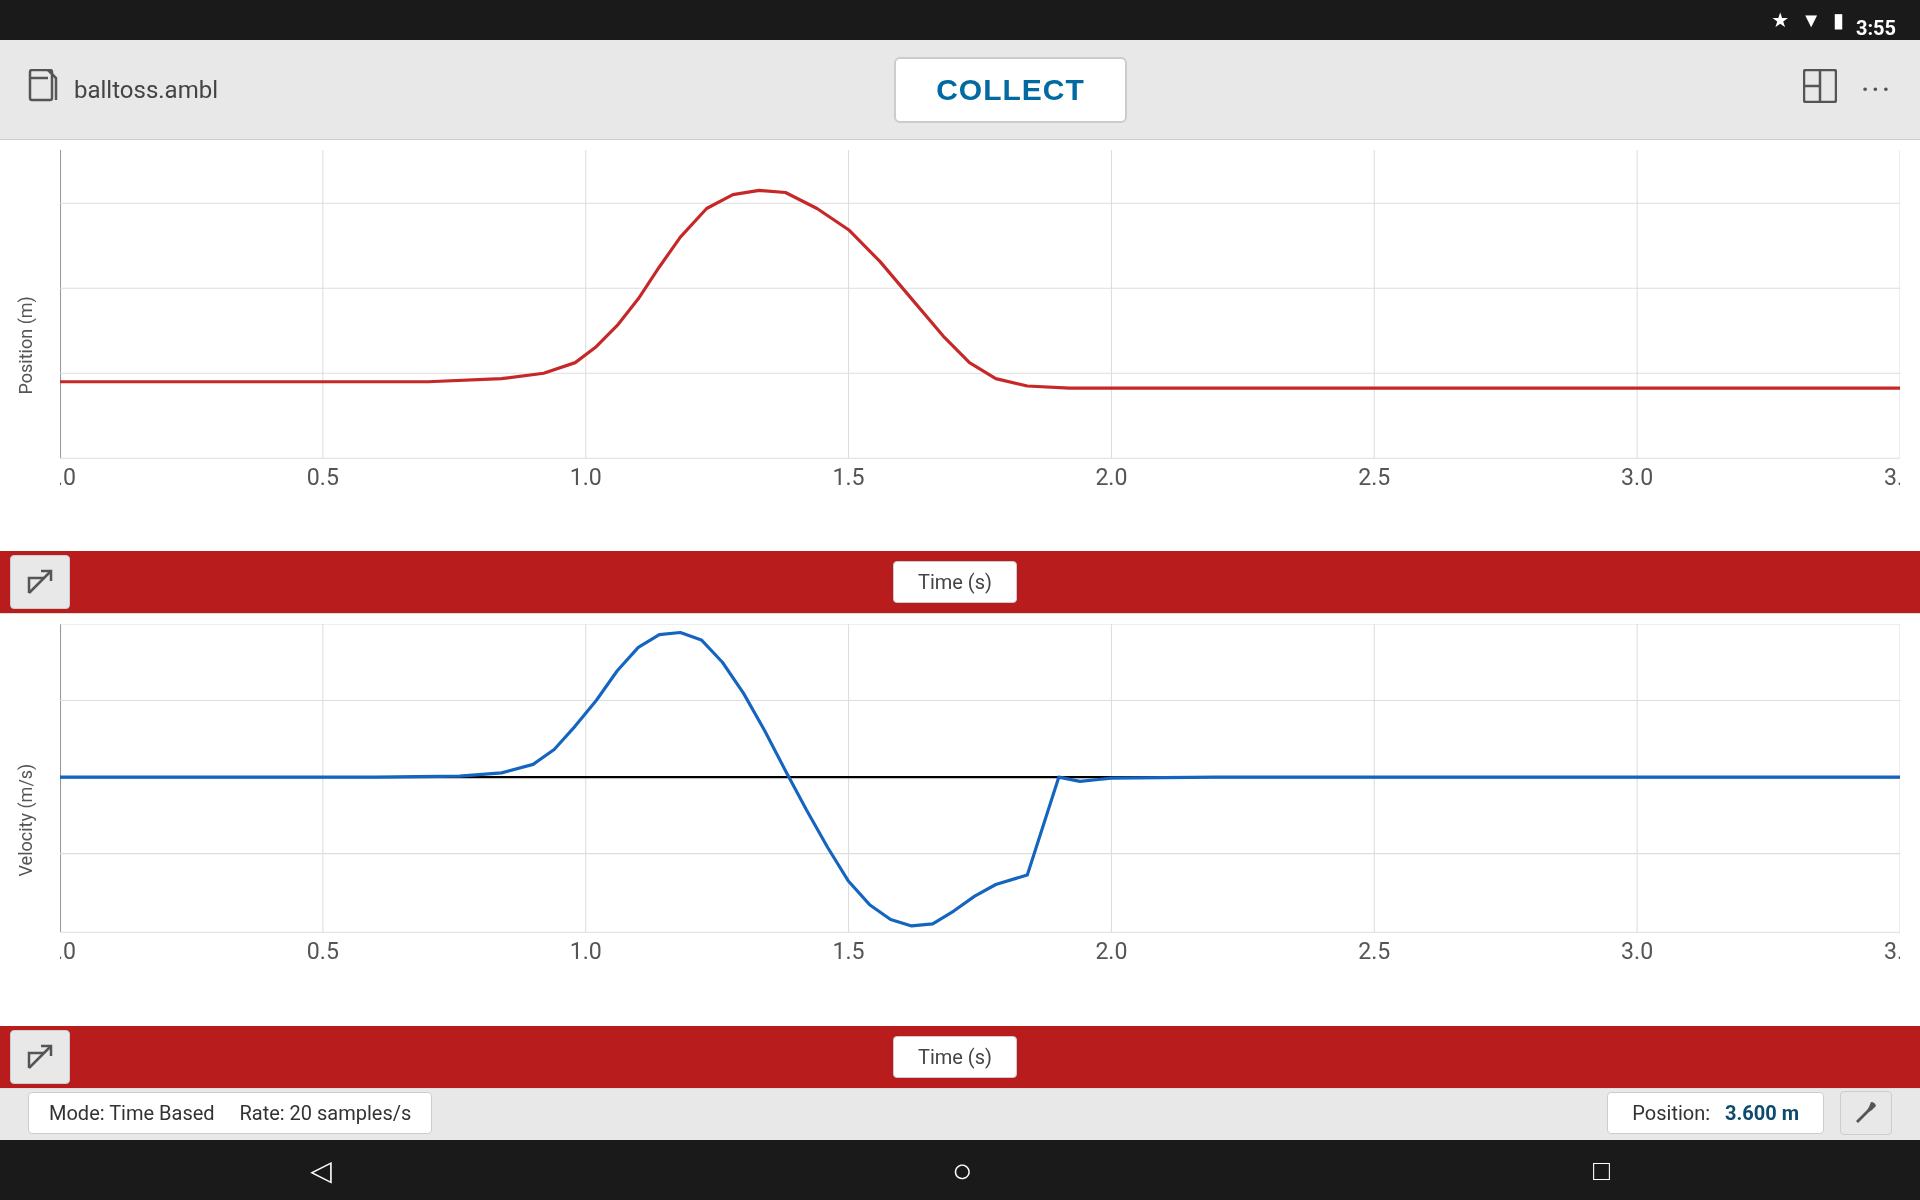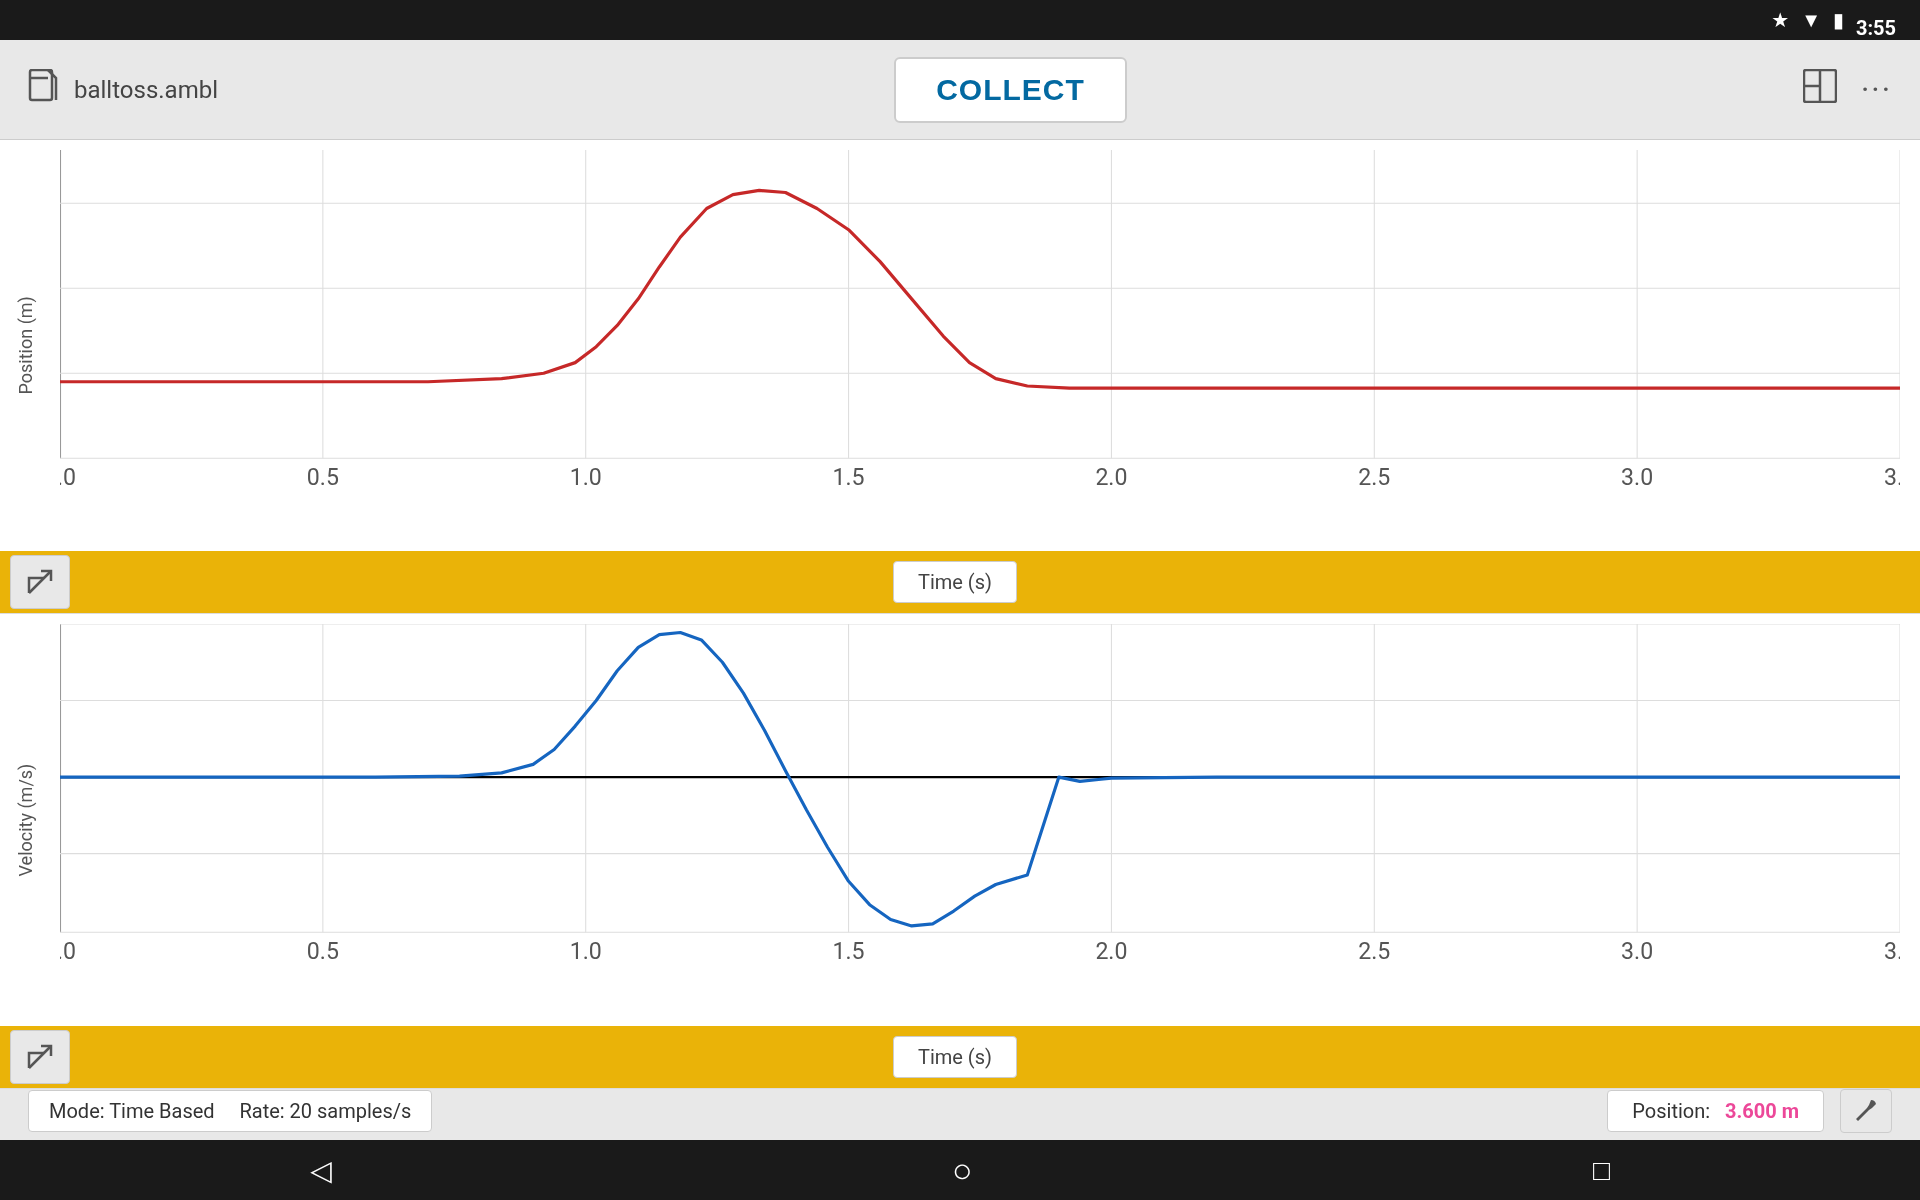--- a/index.html
+++ b/index.html
@@ -78,21 +78,21 @@
     svg.chart-svg {
       width: 100%;
       height: 100%;
     }
 
     .chart-footer {
       display: flex;
       align-items: center;
       justify-content: space-between;
       padding: 4px 20px 4px 10px;
-      background: #eab308;
+      background: #b91c1c;
     }
 
     .chart-scale-btn {
       width: 60px;
       height: 54px;
       background: #e8e8e8;
       border: 1px solid #ccc;
       border-radius: 4px;
       display: flex;
       align-items: center;
@@ -112,21 +112,21 @@
 
     .divider { height: 10px; background: #e0e0e0; }
 
     .bottom-bar {
       background: #e8e8e8;
       height: 60px;
       display: flex;
       align-items: center;
       justify-content: space-between;
       padding: 0 28px;
-      border-top: 1px solid #0c4a6e;
+      border-top: 6px solid #0c4a6e;
     }
     .bottom-info {
       background: #fff;
       border: 1.5px solid #ccc;
       border-radius: 4px;
       padding: 8px 20px;
       font-size: 20px;
       color: #333;
     }
     .bottom-right {
@@ -135,21 +135,21 @@
       gap: 16px;
     }
     .sensor-value {
       background: #fff;
       border: 1.5px solid #ccc;
       border-radius: 4px;
       padding: 8px 24px;
       font-size: 20px;
       color: #333;
     }
-    .sensor-value strong { color: #ec4899; font-weight: bold; }
+    .sensor-value strong { color: #0c4a6e; font-weight: bold; }
     .wrench-btn {
       background: #e8e8e8;
       border: 1.5px solid #ccc;
       border-radius: 4px;
       width: 52px;
       height: 44px;
       display: flex;
       align-items: center;
       justify-content: center;
       cursor: pointer;

